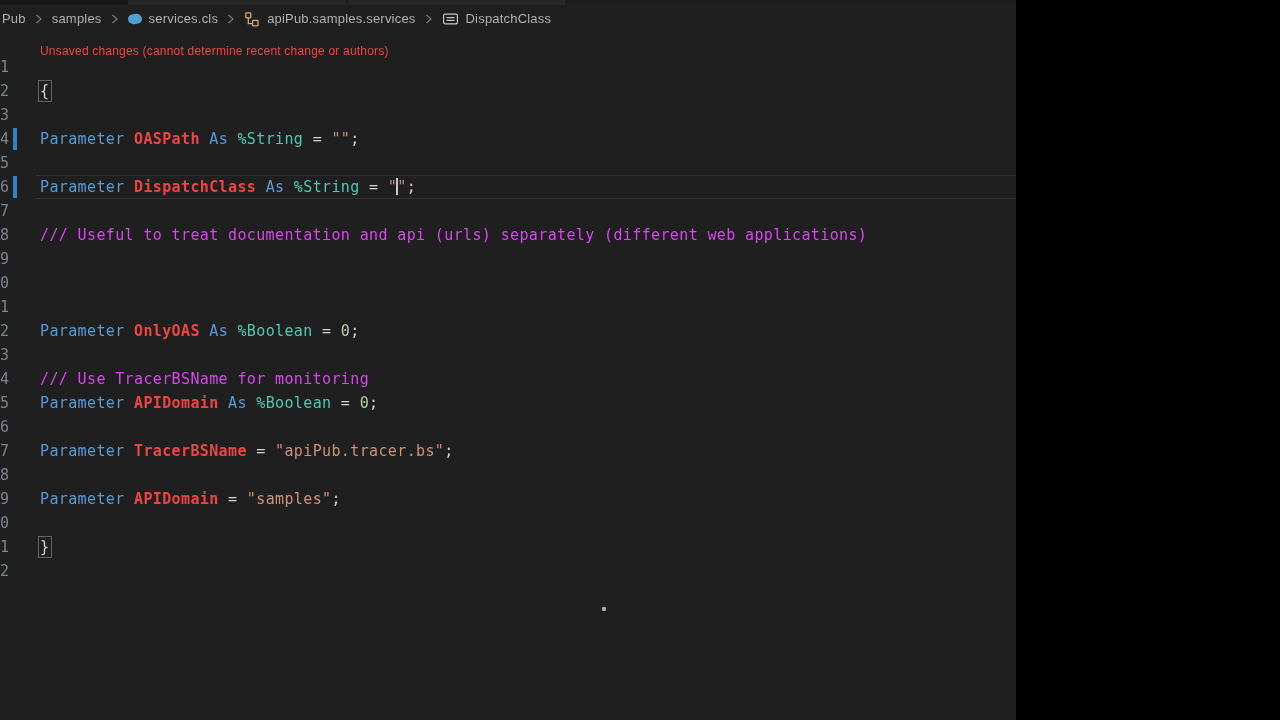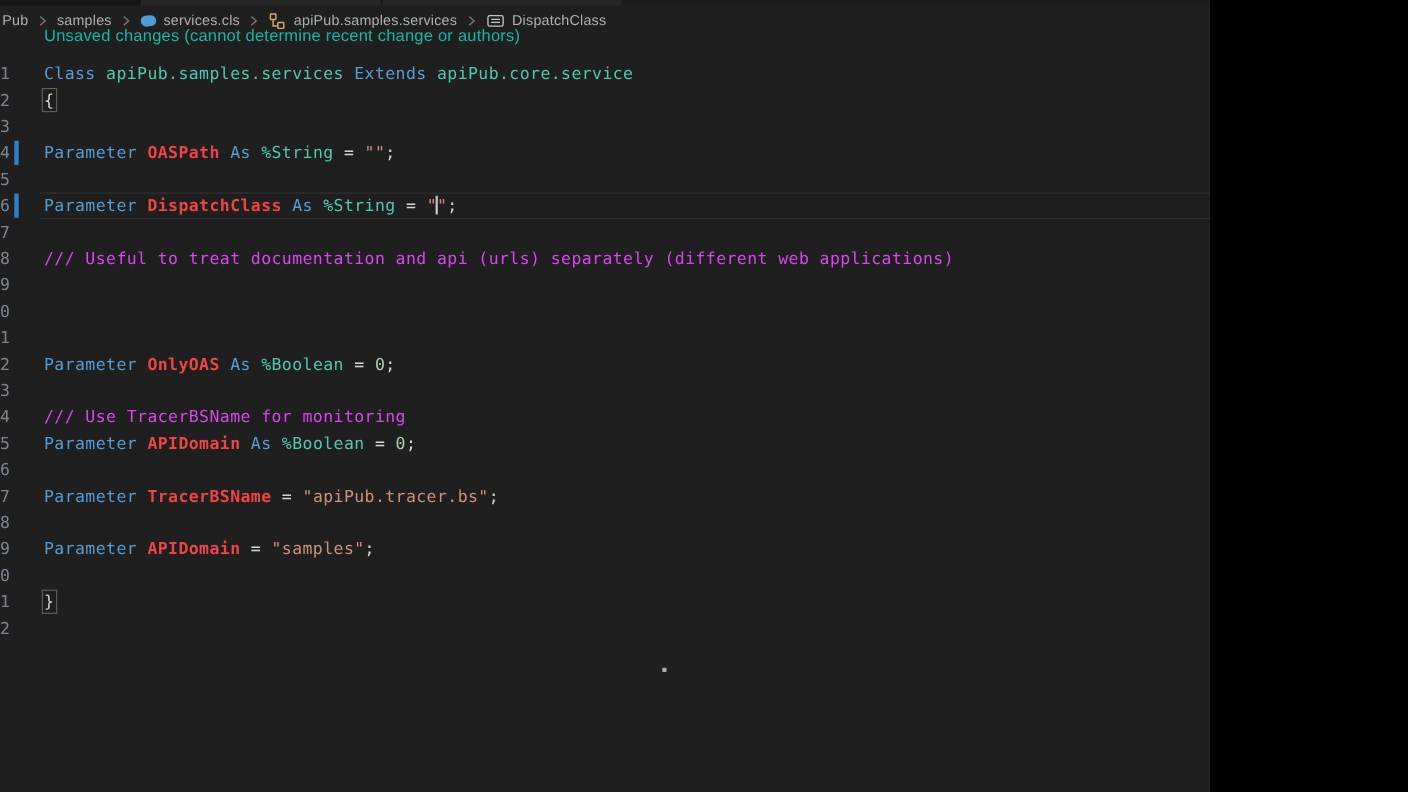--- a/index.html
+++ b/index.html
@@ -1,18 +1,18 @@
 <!DOCTYPE html>
 <html><head>
 <meta charset="utf-8">
 <style>
   * { margin:0; padding:0; box-sizing:border-box; }
   html,body { background:#000; }
   .screen {
-    position:relative; width:1100px; height:720px; overflow:hidden;
+    position:relative; width:1016px; height:720px; overflow:hidden;
     background:#1f1f1f;
     font-family:"Liberation Sans", sans-serif;
   }
   
   .tabstrip { position:absolute; left:0; top:0; width:1280px; height:5px; background:#1f1f1f; }
   .tabstrip .seg-left  { position:absolute; left:0;   top:0; width:128px; height:5px; background:#161616; }
   .tabstrip .seg-tab1  { position:absolute; left:128px; top:0; width:218px; height:5px; background:#272727; }
   .tabstrip .seg-tab2  { position:absolute; left:348px; top:0; width:217px; height:5px; background:#272727; }
   .tabstrip .seg-right { position:absolute; left:565px; top:0; width:715px; height:5px; background:#1d1d1d; }
   
@@ -23,22 +23,22 @@
   }
   .crumb { display:flex; align-items:center; cursor:pointer; }
   .crumb .ic { display:inline-flex; align-items:center; margin-right:7px; }
   .chev { display:inline-flex; align-items:center; margin:0 9px; }
   .blue-blob {
     width:14px; height:10px; background:#4f9fd6; border-radius:5px 6px 5px 6px;
     transform:rotate(-8deg);
   }
   
   .annotation {
-    position:absolute; left:40px; top:24px;
-    font-size:15px; letter-spacing:.2px; color:#14b8a6;
+    position:absolute; left:40px; top:44px;
+    font-size:12px; letter-spacing:.2px; color:#ef4444;
   }
   
   .editor { position:absolute; left:0; top:0; width:1280px; height:720px; }
   .line {
     position:absolute; left:0; width:1280px; height:24px;
     font-family:"DejaVu Sans Mono", monospace;
     font-size:15px; line-height:24px; letter-spacing:.37px;
     color:#d4d4d4; white-space:pre;
   }
   .line .gutter {
@@ -135,21 +135,21 @@
           <line x1="4.5" y1="9.4" x2="12.5" y2="9.4"></line>
         </svg>
       </span>
       <span>DispatchClass</span>
     </span>
   </div>
 
   <div class="annotation">Unsaved changes (cannot determine recent change or authors)</div>
 
   <div class="editor" id="editor">
-      <div class="line" style="top: 55px;"><span class="gutter">1</span><span class="code"><span class="tk-kw">Class </span><span class="tk-ty">apiPub.samples.services</span><span class="tk-pu"> </span><span class="tk-kw">Extends </span><span class="tk-ty">apiPub.core.service</span></span></div>
+      <div class="line" style="top: 55px;"><span class="gutter">1</span></div>
       <div class="line" style="top: 79px;"><span class="gutter">2</span><span class="code"><span class="tk-br match">{</span></span></div>
       <div class="line" style="top: 103px;"><span class="gutter">3</span><span class="code"></span></div>
       <div class="line" style="top: 127px;"><span class="gutter">4</span><span class="modbar"></span><span class="code"><span class="tk-kw">Parameter </span><span class="tk-id">OASPath</span><span class="tk-kw"> As </span><span class="tk-ty">%String</span><span class="tk-pu"> = </span><span class="tk-st">""</span><span class="tk-pu">;</span></span></div>
       <div class="line" style="top: 151px;"><span class="gutter">5</span><span class="code"></span></div>
       <div class="line current" style="top: 175px;"><span class="gutter">6</span><span class="modbar"></span><span class="code"><span class="tk-kw">Parameter </span><span class="tk-id">DispatchClass</span><span class="tk-kw"> As </span><span class="tk-ty">%String</span><span class="tk-pu"> = </span><span class="tk-st">"</span><span class="cursor"></span><span class="tk-st">"</span><span class="tk-pu">;</span></span></div>
       <div class="line" style="top: 199px;"><span class="gutter">7</span><span class="code"></span></div>
       <div class="line" style="top: 223px;"><span class="gutter">8</span><span class="code"><span class="tk-co">/// Useful to treat documentation and api (urls) separately (different web applications)</span></span></div>
       <div class="line" style="top: 247px;"><span class="gutter">9</span></div>
       <div class="line" style="top: 271px;"><span class="gutter">0</span><span class="code"></span></div>
       <div class="line" style="top: 295px;"><span class="gutter">1</span></div>

